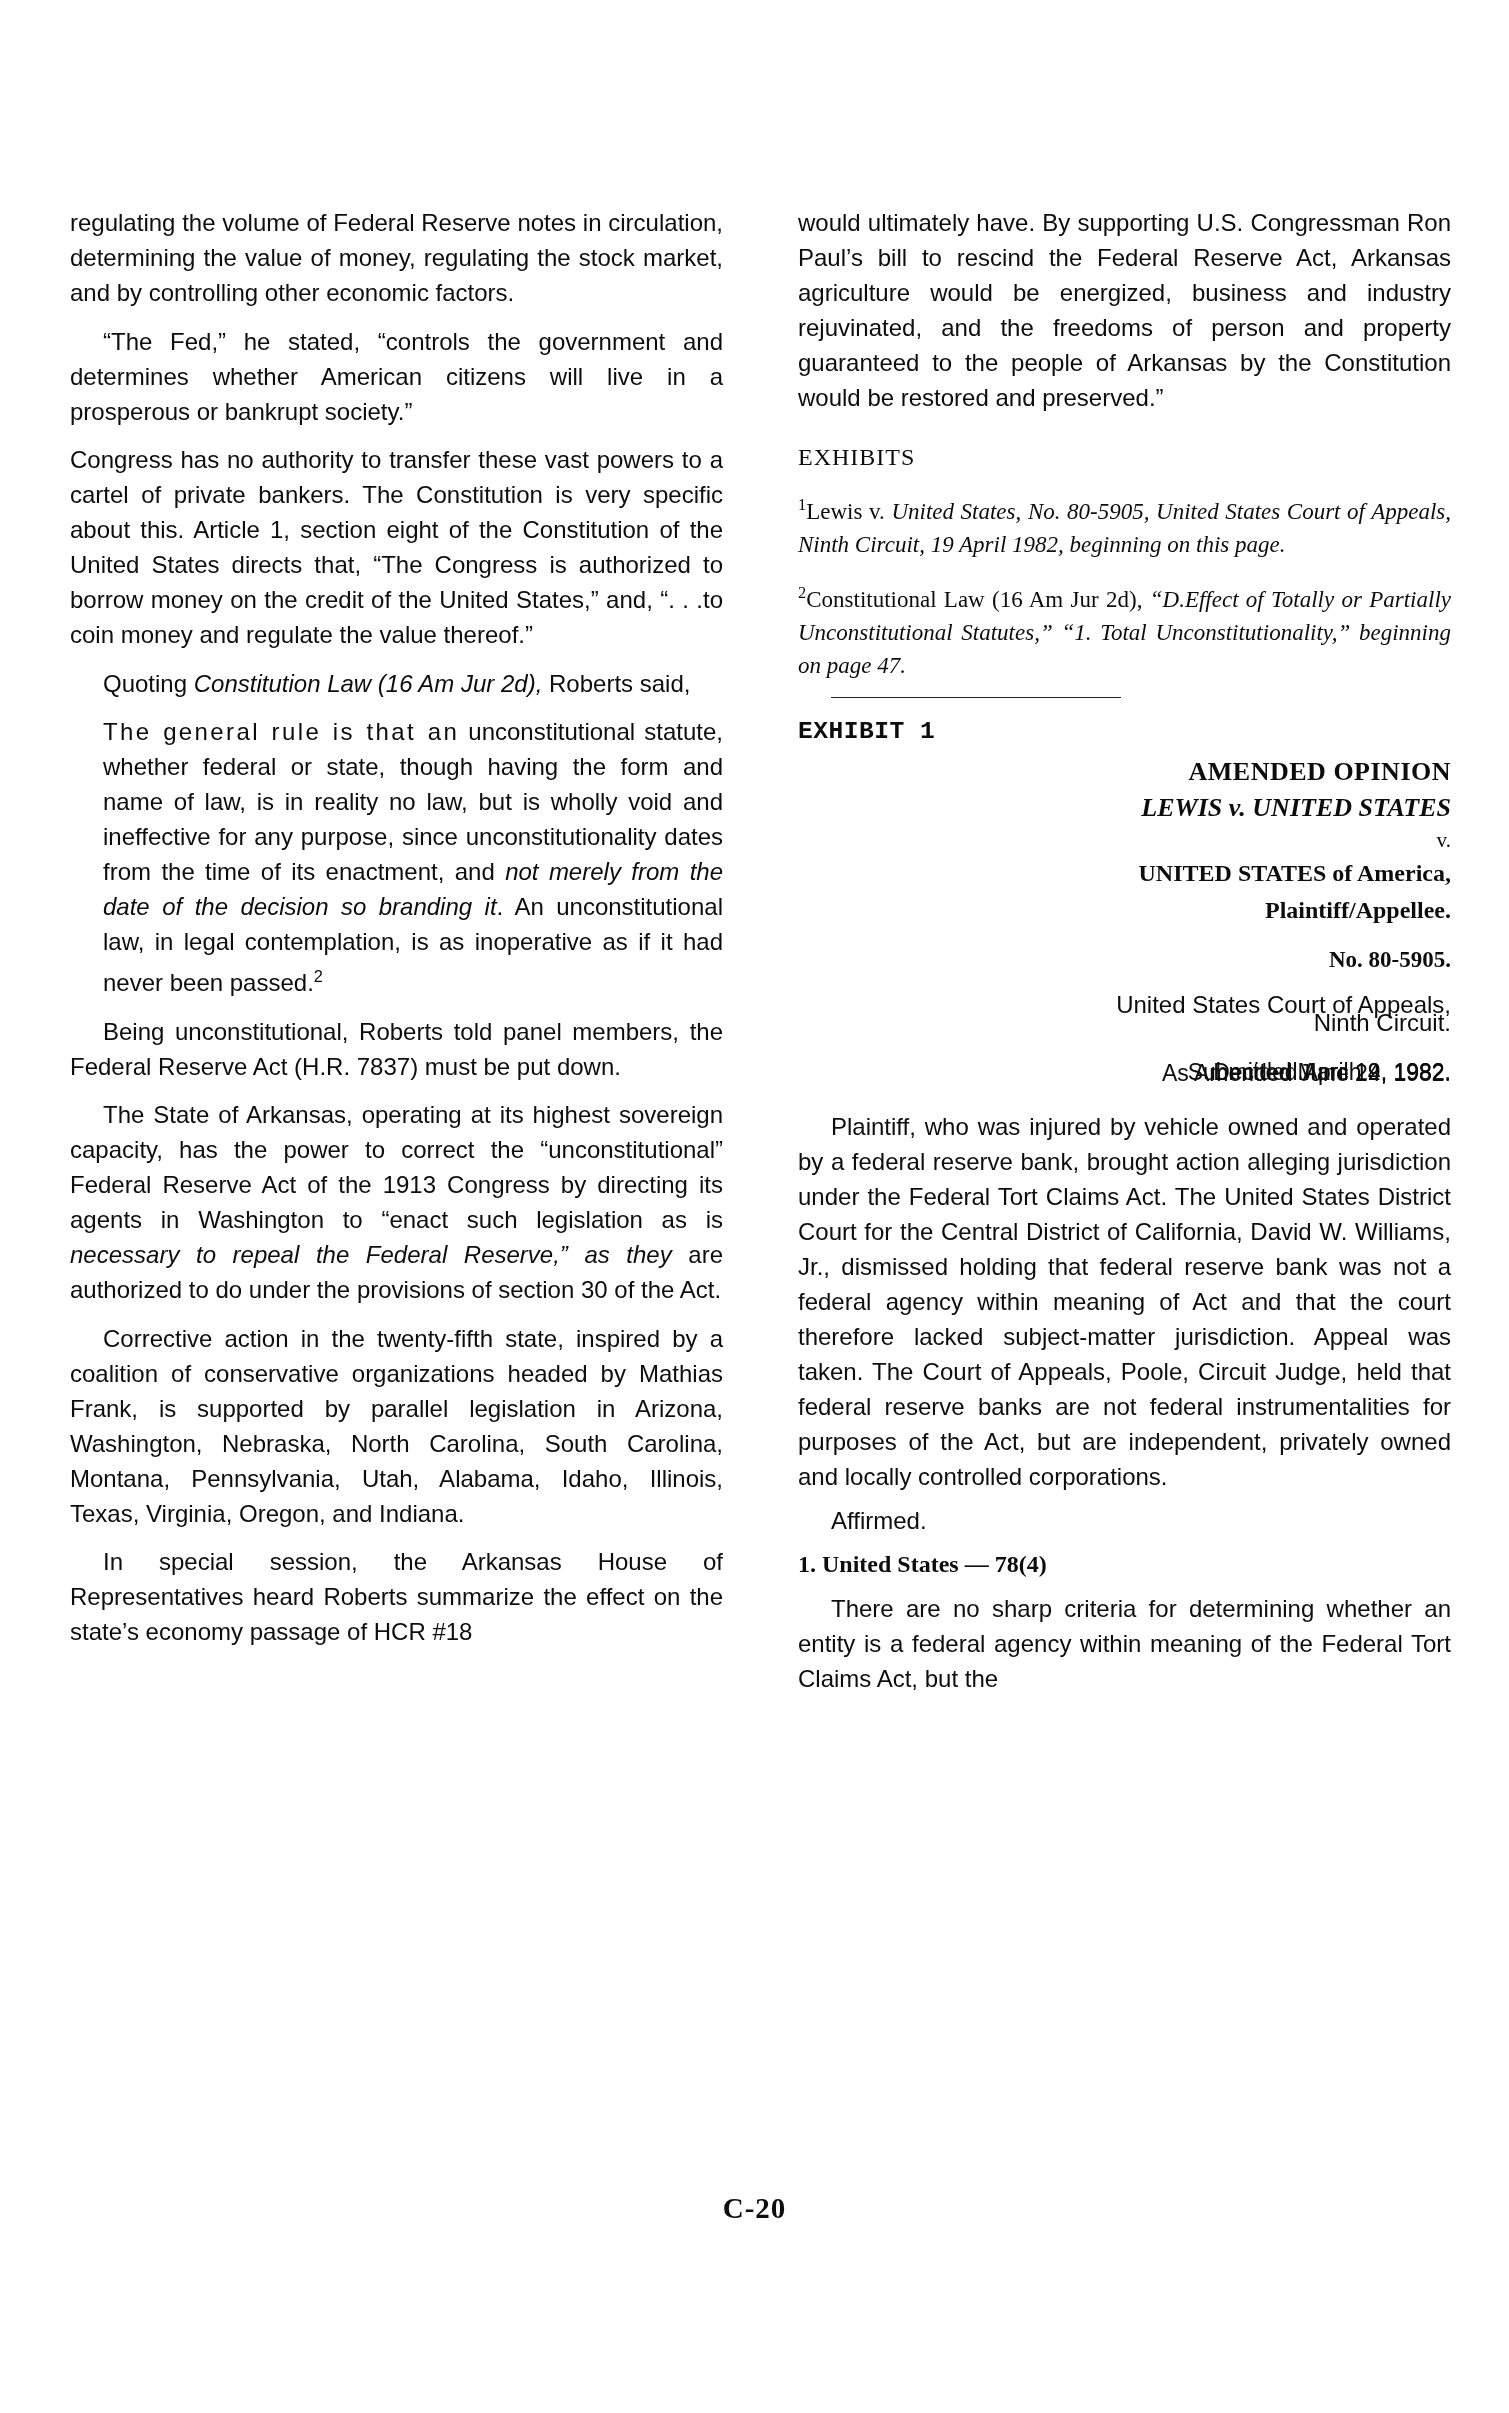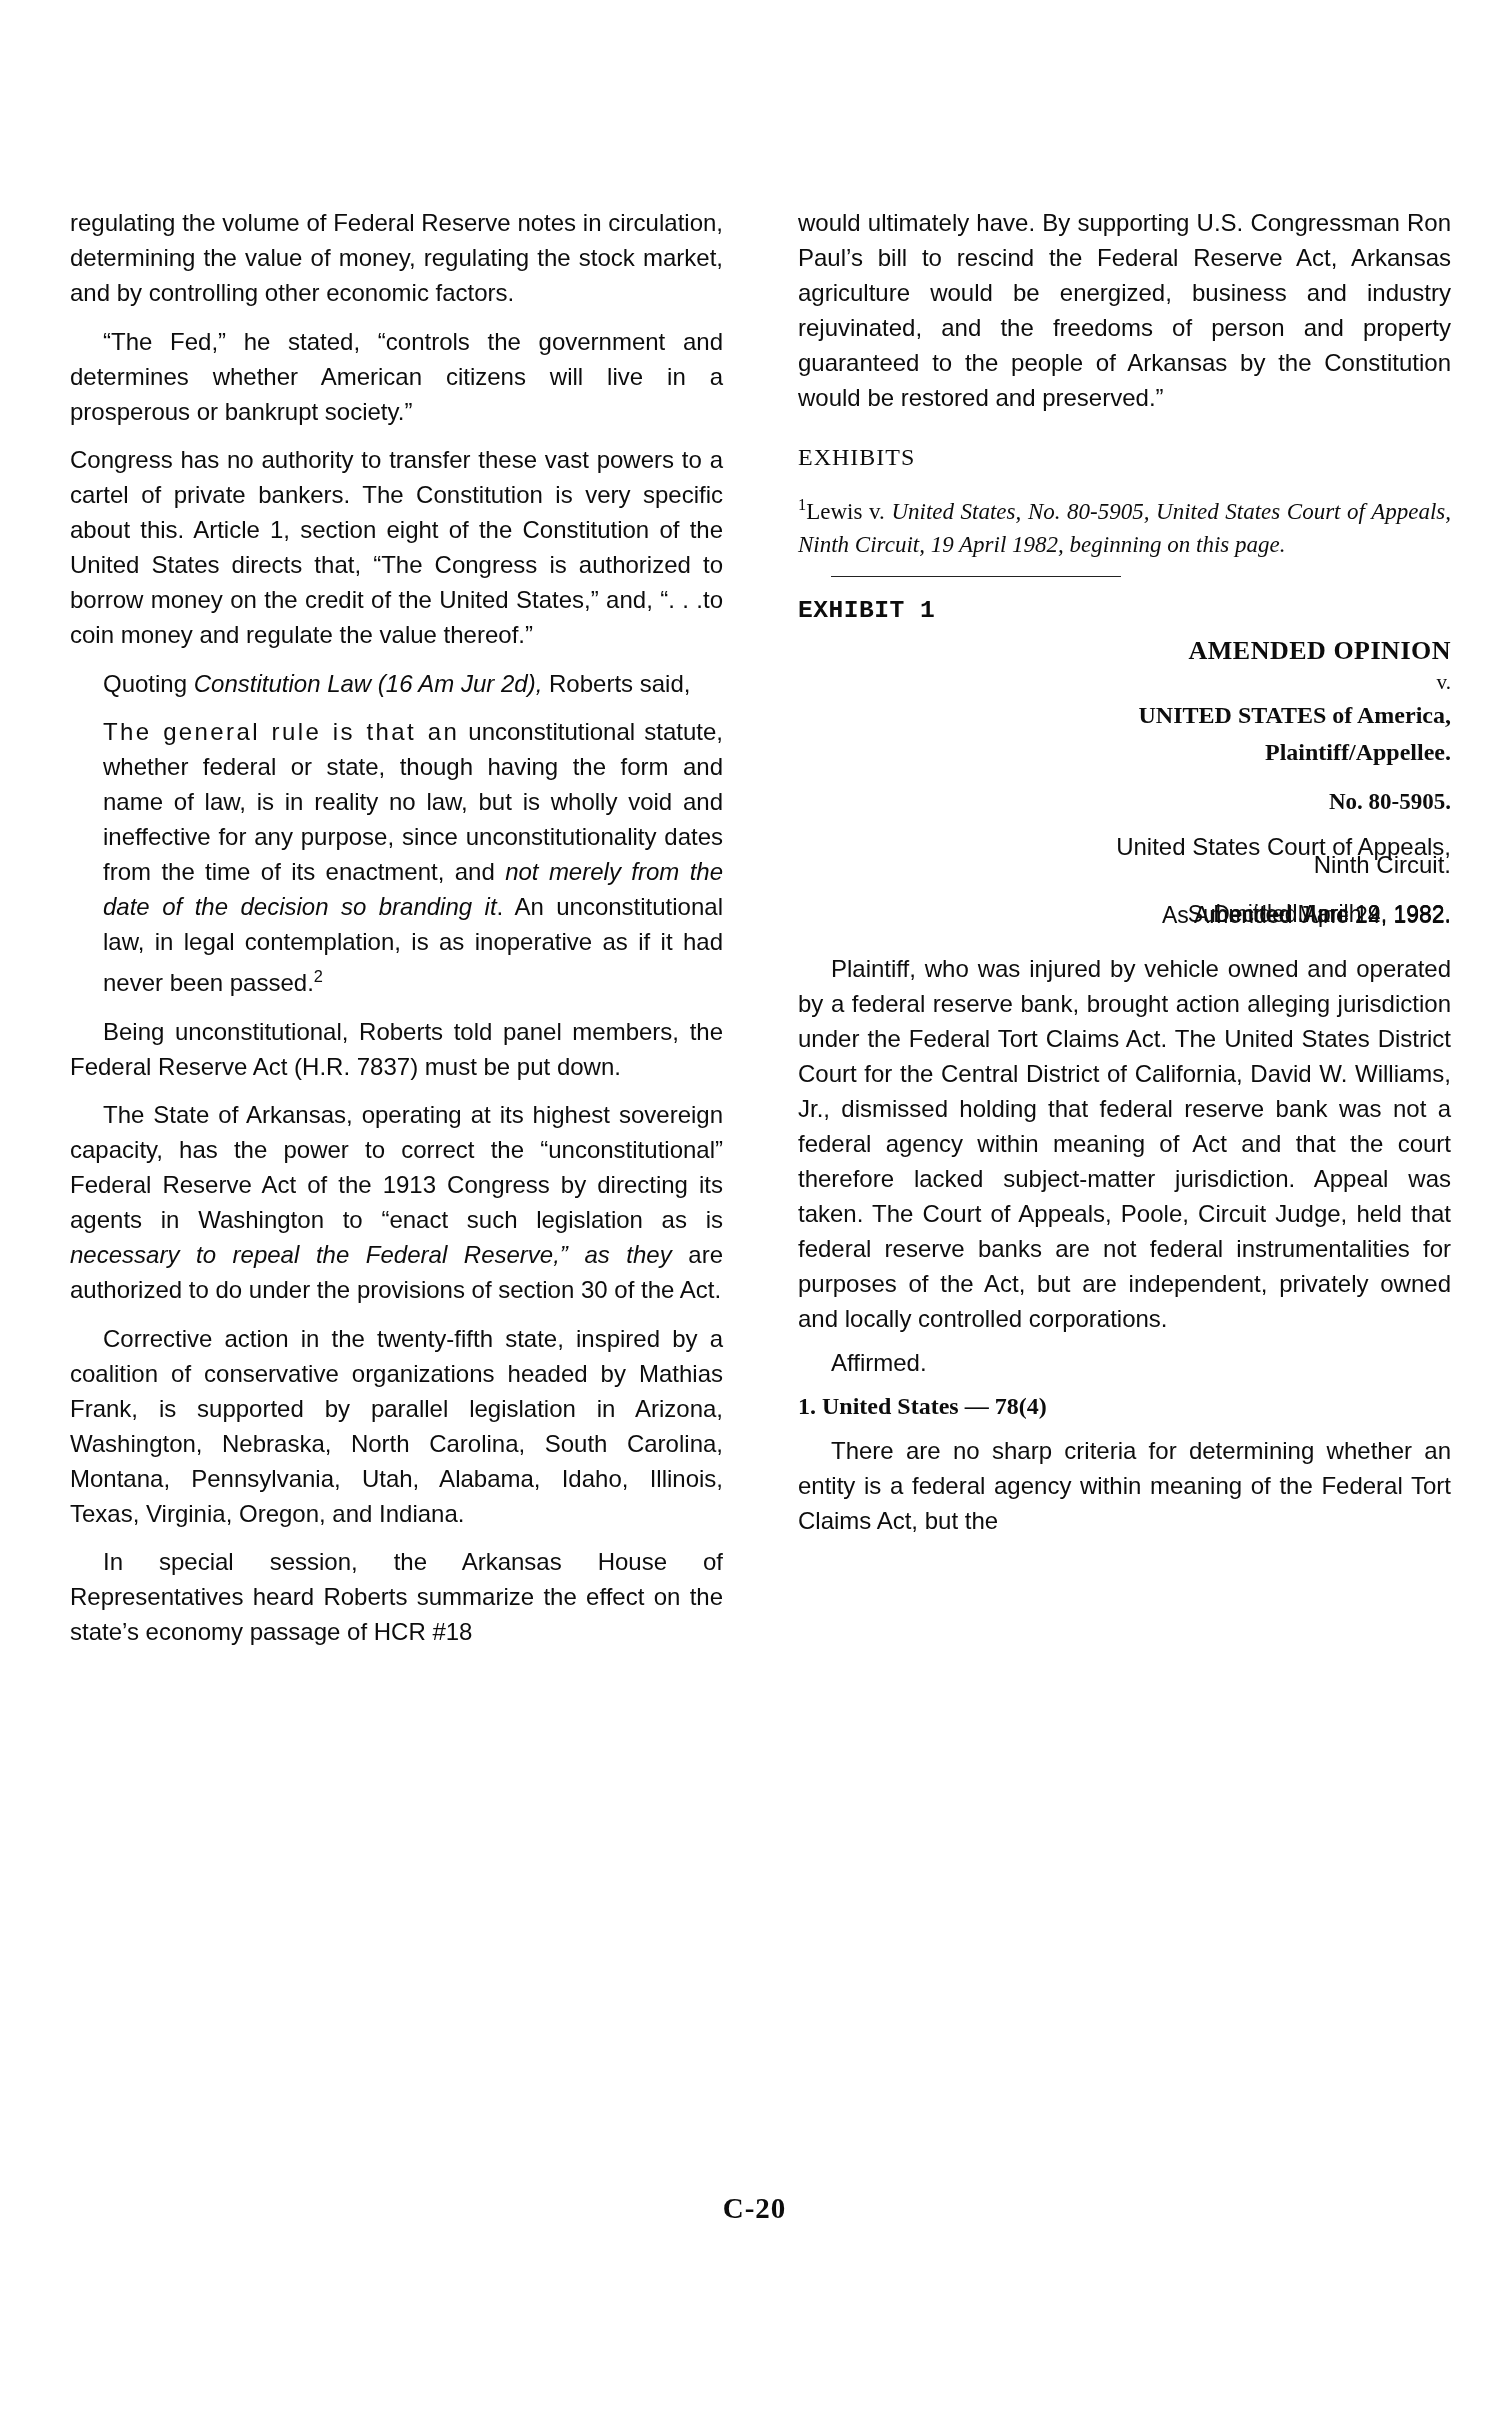--- a/index.html
+++ b/index.html
@@ -184,26 +184,28 @@
     </div>
 
     <div class="col">
 
       <p class="noindent">would ultimately have. By supporting U.S. Congressman Ron Paul’s bill to rescind the Federal Reserve Act, Arkansas agriculture would be energized, business and industry rejuvinated, and the freedoms of person and property guaranteed to the people of Arkansas by the Constitution would be restored and preserved.”</p>
 
       <div class="exhibits-head">EXHIBITS</div>
 
       <div class="ref"><span class="num">1</span><span>Lewis v. </span><em>United States, </em><em>No. 80-5905, United States Court of Appeals, Ninth Circuit, 19 April 1982, beginning on this page.</em></div>
 
+      <div class="ref"><span class="num">2</span><span>Constitutional Law (16 Am Jur 2d), </span><em>“D.Effect of Totally or Partially Unconstitutional Statutes,” “1. Total Unconstitutionality,” beginning on page 47.</em></div>
 
       <div class="rule"></div>
 
       <div class="exhibit-label">EXHIBIT 1</div>
 
       <div class="amended center">AMENDED OPINION</div>
+      <div class="case-italic center">LEWIS v. UNITED STATES</div>
 
       <div class="v-line center">v.</div>
       <div class="party center">UNITED STATES of America,</div>
       <div class="party center">Plaintiff/Appellee.</div>
 
       <div class="docket center">No. 80-5905.</div>
 
       <div class="court center">United States Court of Appeals,</div>
       <div class="court center" style="margin-top:-33px;">Ninth Circuit.</div>
 

